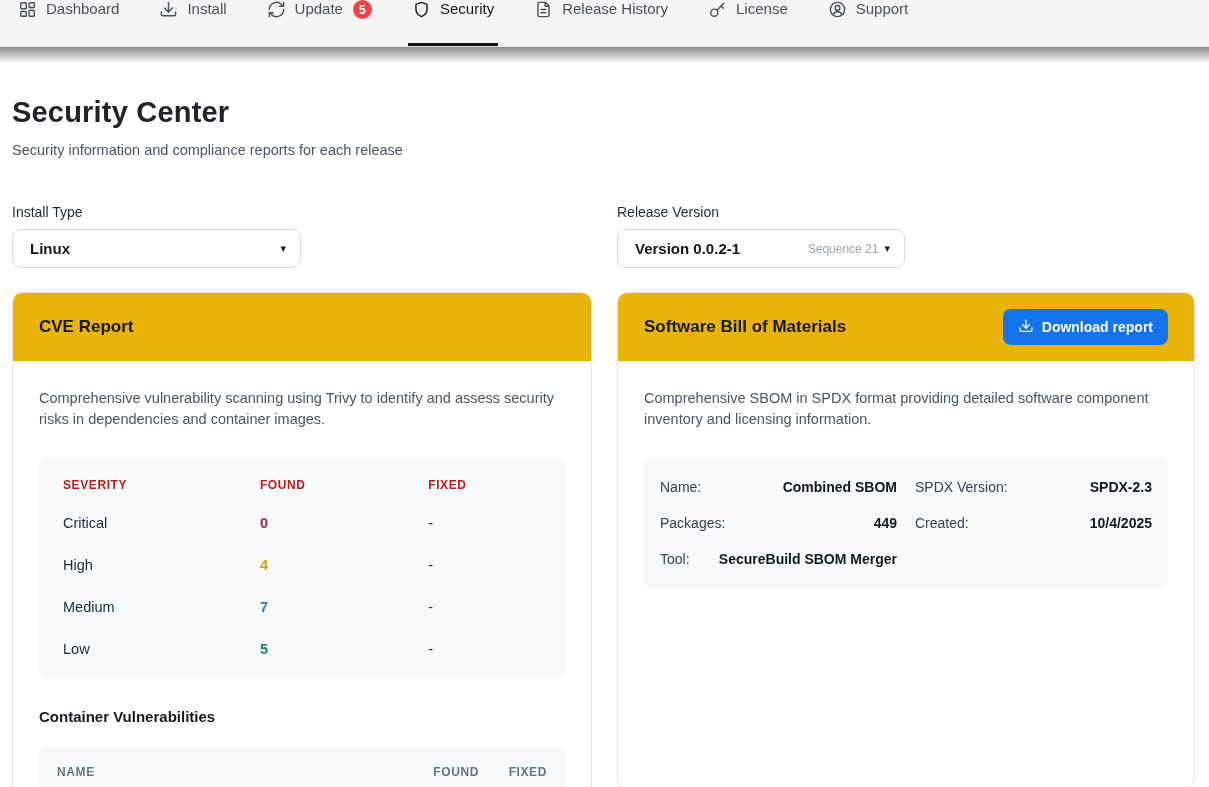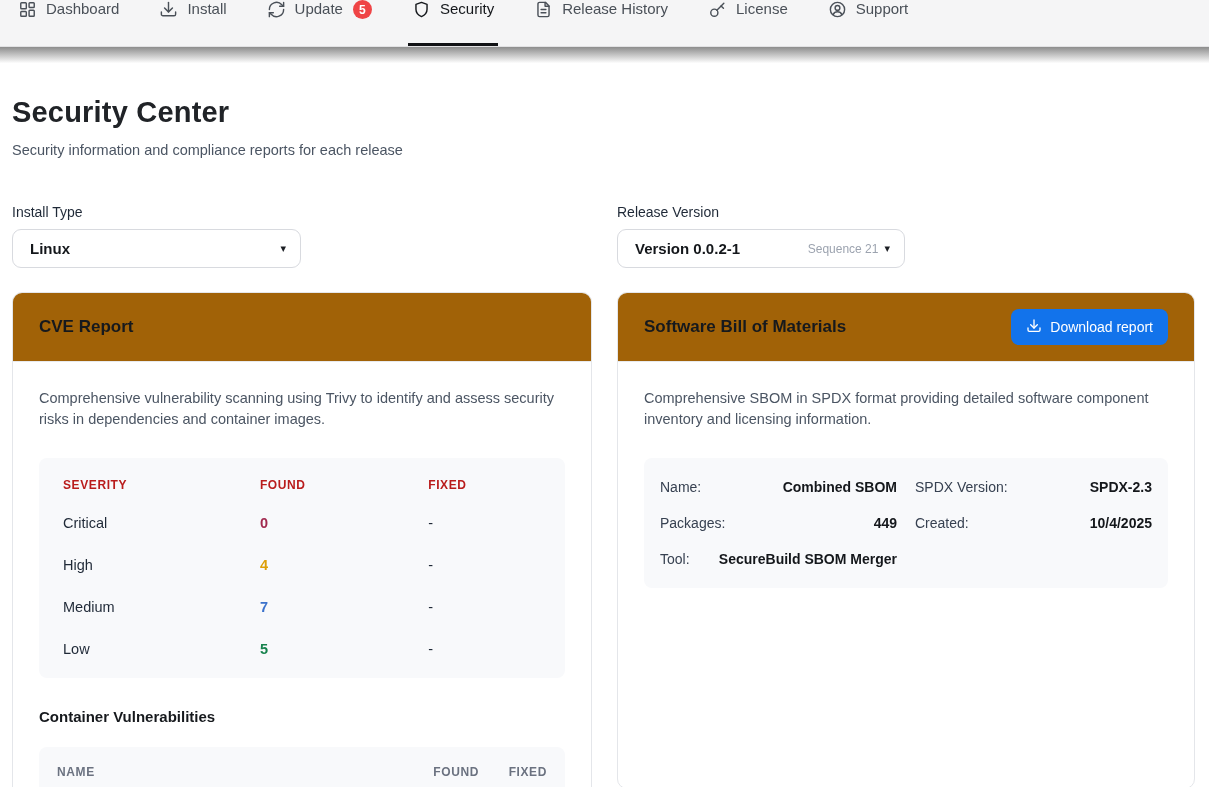--- a/index.html
+++ b/index.html
@@ -35,21 +35,21 @@
     border-radius: 9px; display: flex; align-items: center; padding: 0 14px 0 17px;
     cursor: pointer; }
   .select .sel-value { font-size: 15px; font-weight: 700; color: #14171b; flex: 1; }
   .select .sel-seq { font-size: 12px; color: #9ca3af; margin-right: 6px; }
   .caret { font-size: 11px; color: #1b1e23; line-height: 1; }
   .select.wide { width: 288px; }
 
   
   .cards { margin-top: 24px; align-items: start; }
   .card { background: #fff; border: 1px solid #e4e6ea; border-radius: 10px; overflow: hidden; }
-  .card-header { background: #a16207; border-bottom: 1px solid #e8eaee;
+  .card-header { background: #eab308; border-bottom: 1px solid #e8eaee;
     padding: 0 26px; height: 69px; display: flex; align-items: center; justify-content: space-between; }
   .card-title { font-size: 17px; font-weight: 600; color: #16191d; }
   .card-body { padding: 26px; }
   .card-desc { font-size: 14.5px; color: #4b5563; line-height: 21px; margin-bottom: 28px; }
   .card.sbom { min-height: 497px; }
 
   
   .sev-table { background: #f8f9fb; border-radius: 8px; width: 100%;
     border-collapse: collapse; }
   .sev-table th { text-align: left; font-size: 12px; font-weight: 600; color: #b91c1c;
@@ -64,21 +64,21 @@
   .sub-title { margin-top: 30px; font-size: 15px; font-weight: 600; color: #16191d; }
   .cv-header { margin-top: 22px; background: #f8f9fb; border-radius: 8px 8px 0 0;
     height: 49px; display: flex; align-items: center; padding: 0 18px;
     font-size: 12px; font-weight: 600; color: #6b7280; letter-spacing: 0.6px; }
   .cv-header .cv-name { flex: 1; }
   .cv-header .cv-found { width: 68px; text-align: right; }
   .cv-header .cv-fixed { width: 68px; text-align: right; }
 
   
   .btn-download { background: #1273eb; color: #fff; border: none; border-radius: 8px;
-    height: 36px; padding: 16px 15px; font-size: 14px; font-weight: 400;
+    height: 36px; padding: 16px 15px; font-size: 14px; font-weight: 700;
     font-family: "Liberation Sans", sans-serif; display: inline-flex; align-items: center;
     gap: 8px; cursor: pointer; }
   .btn-download svg { width: 16px; height: 16px; stroke: #fff; fill: none;
     stroke-width: 2; stroke-linecap: round; stroke-linejoin: round; }
 
   
   .sbom-info { background: #f8f9fb; border-radius: 8px; padding: 11px 16px;
     display: grid; grid-template-columns: 1fr 1fr; column-gap: 18px; }
   .info-cell { display: flex; align-items: center; justify-content: space-between;
     height: 36px; }

